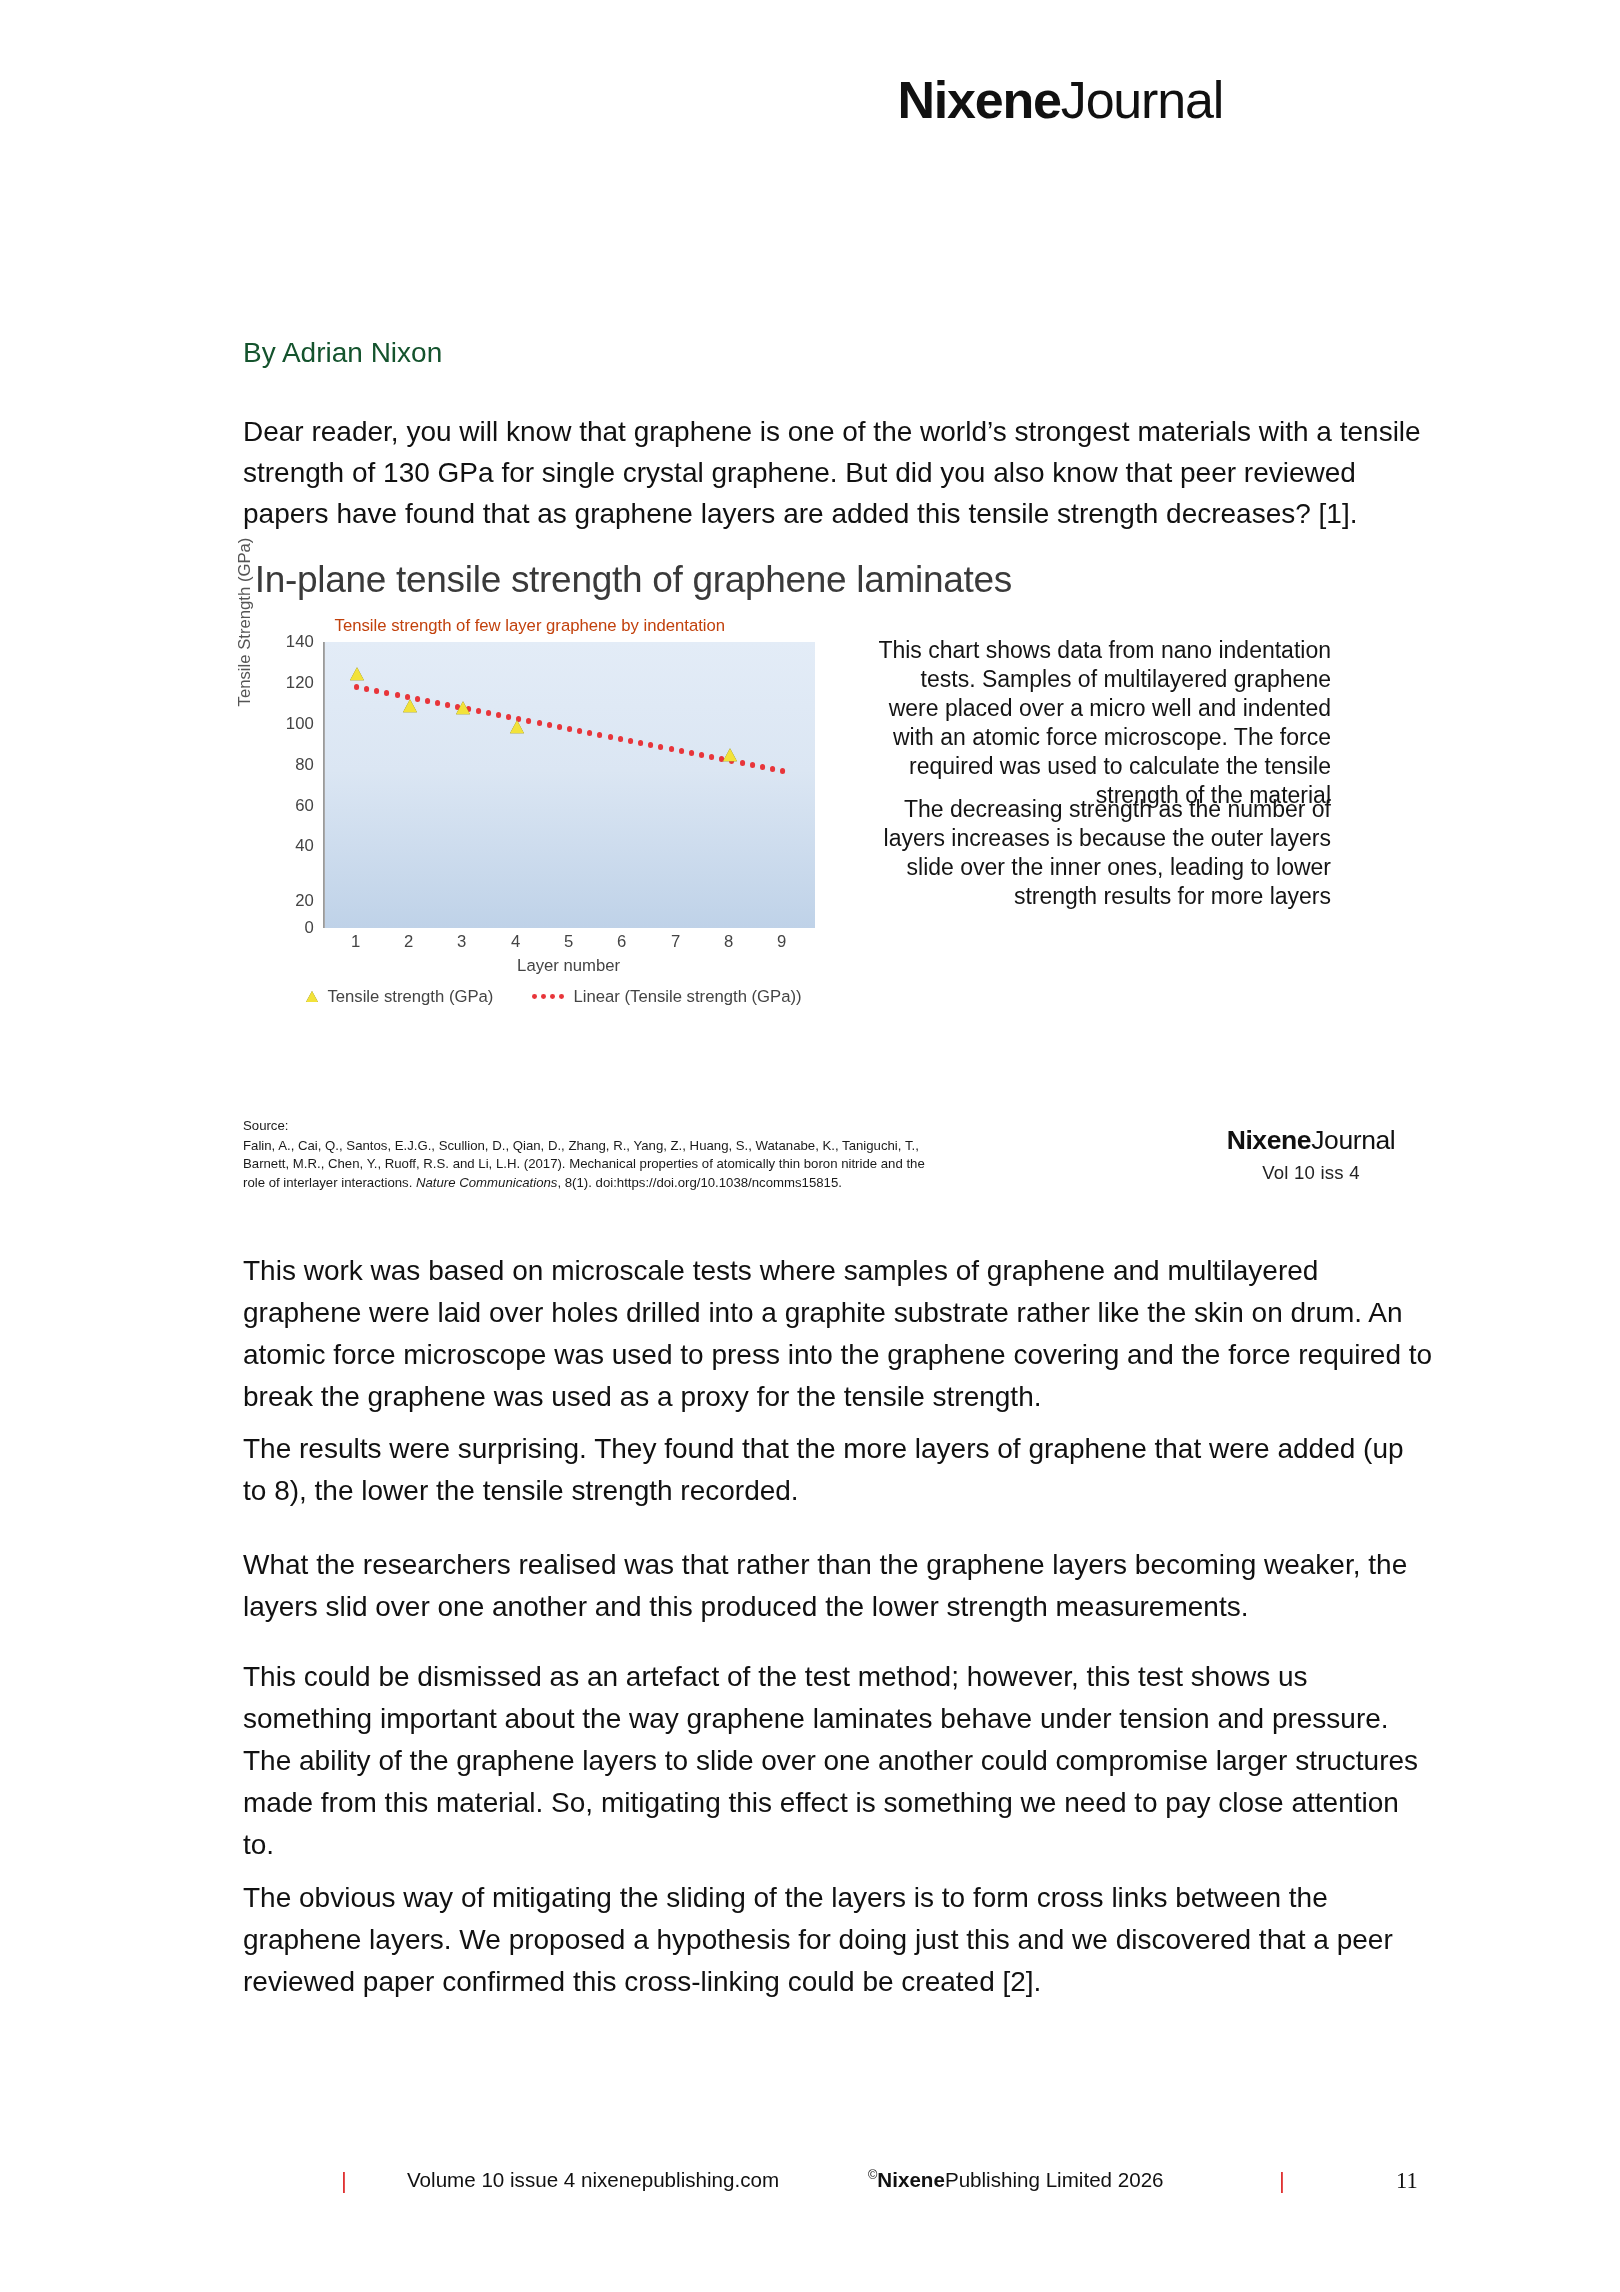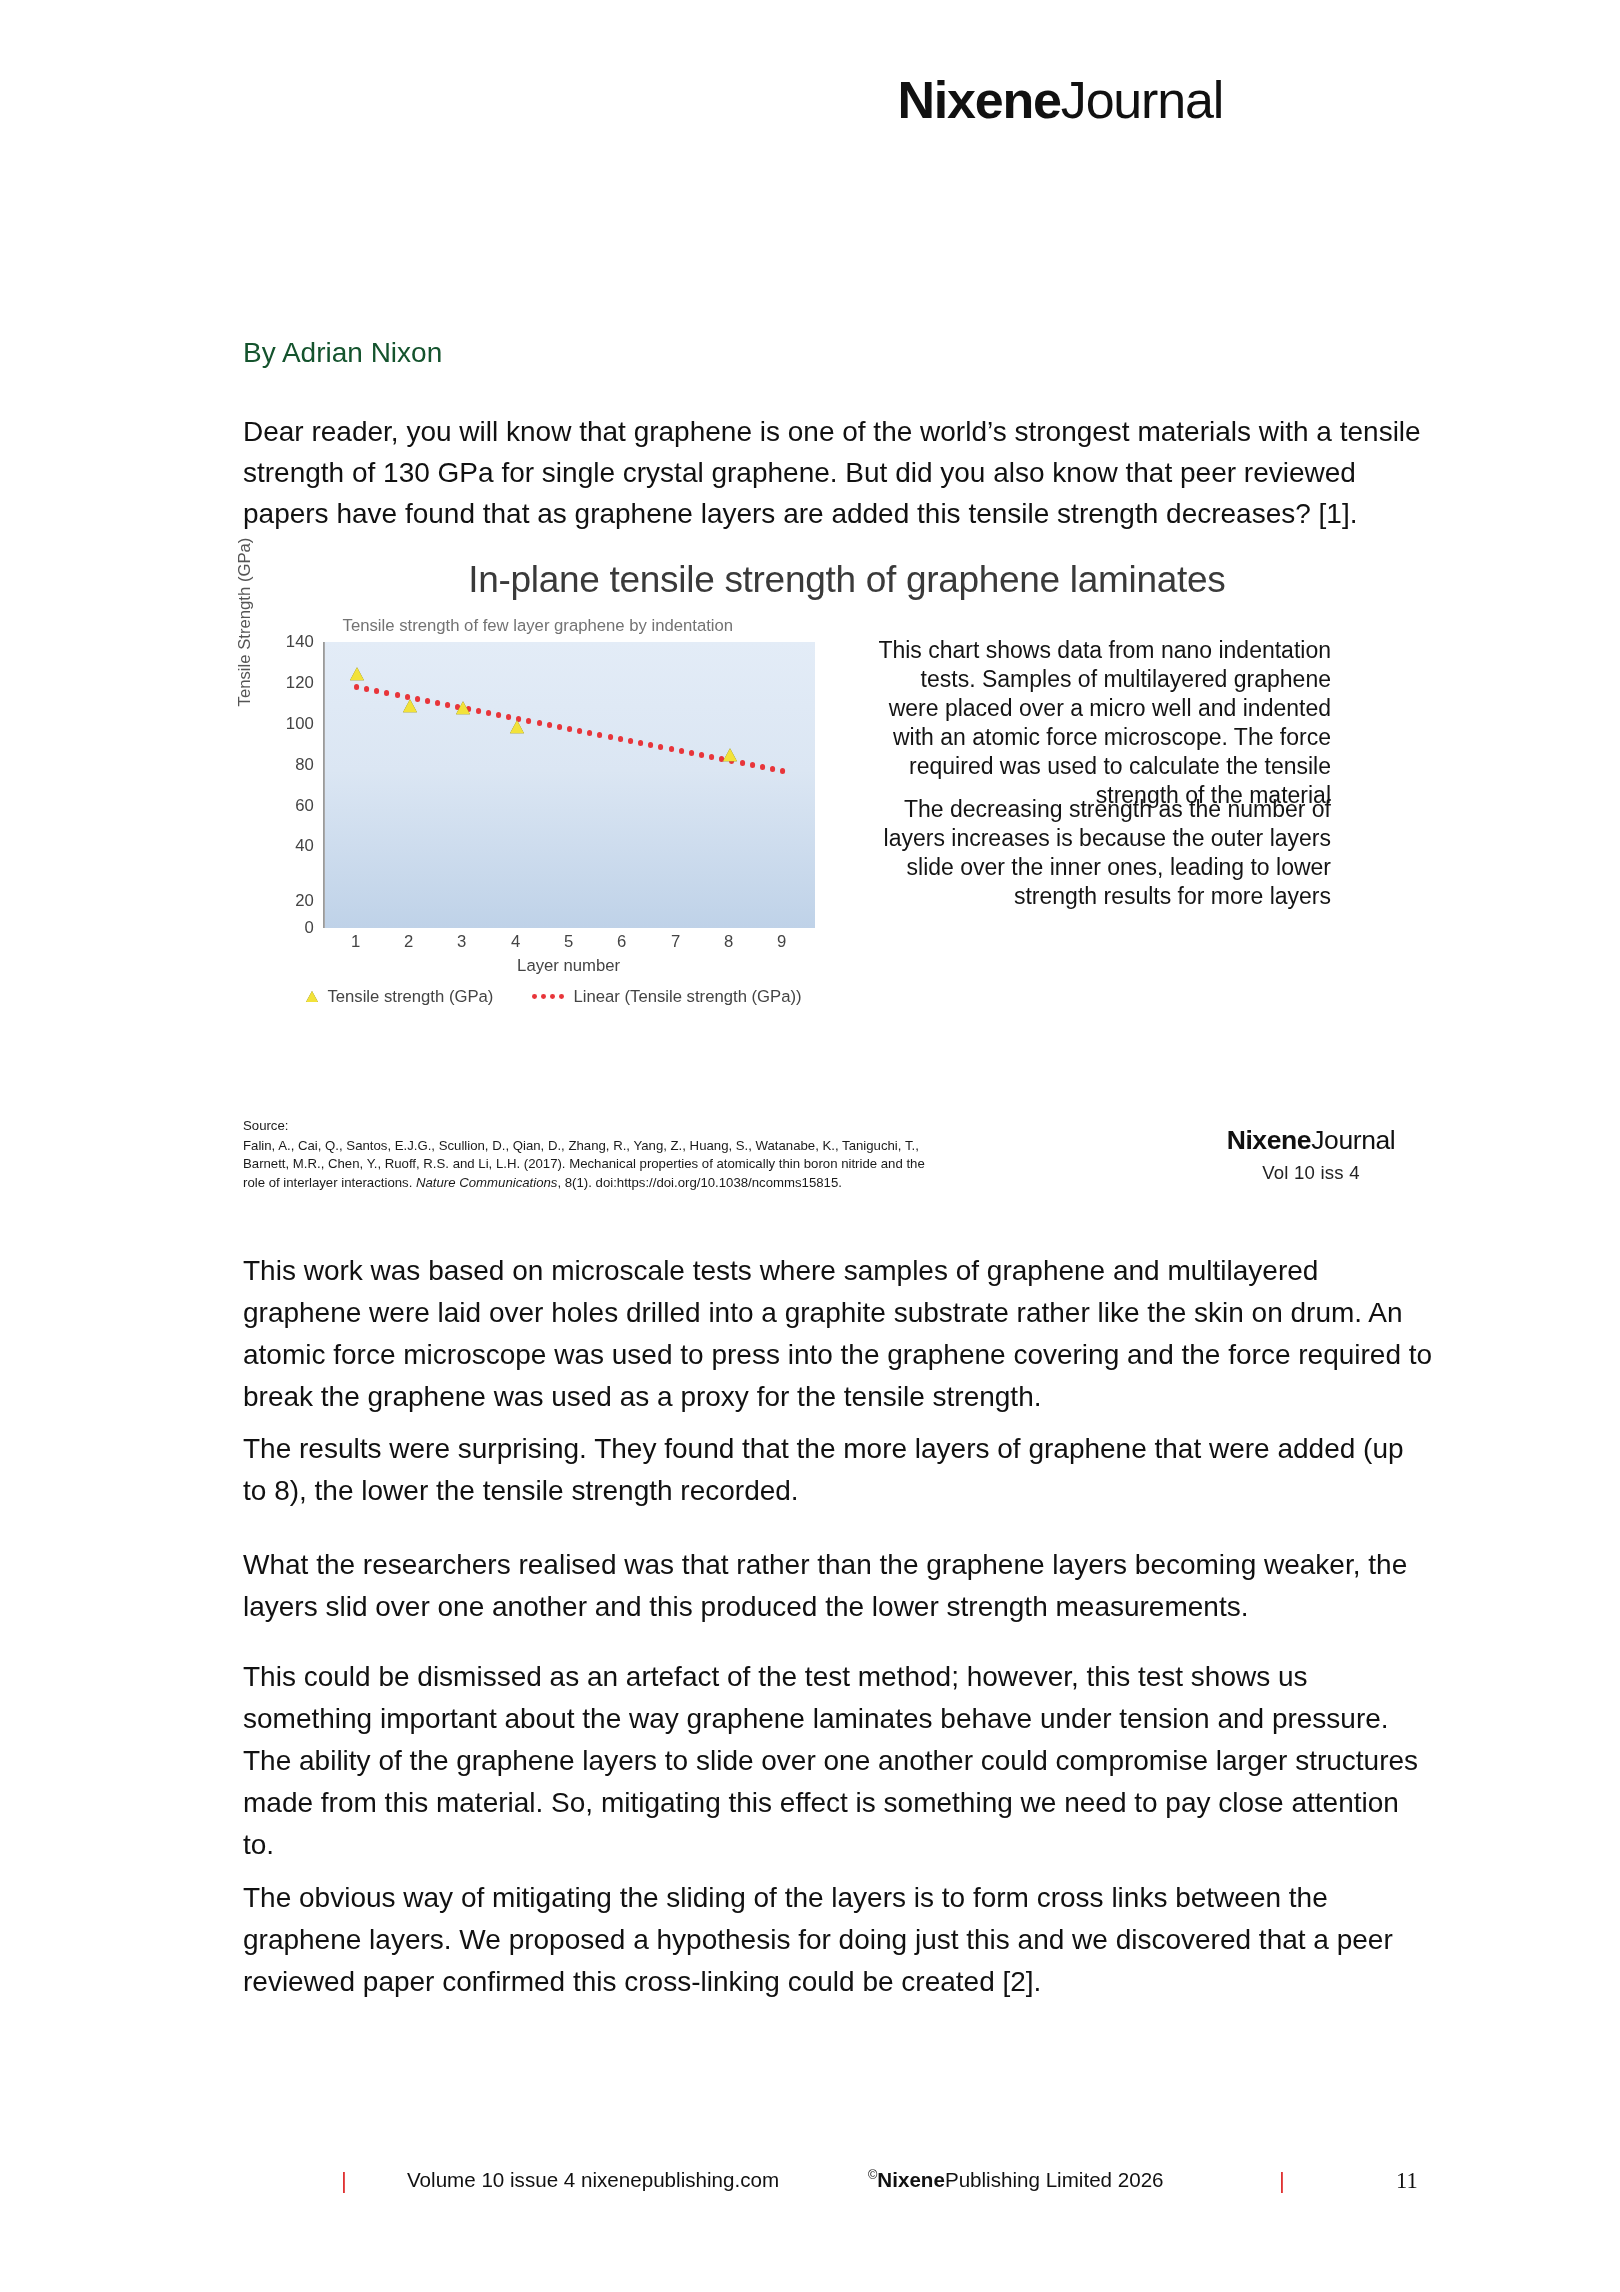--- a/index.html
+++ b/index.html
@@ -44,31 +44,31 @@
   .p4 { top:1656px; }
   .p5 { top:1877px; }
 
   
   .figure {
     position:absolute; left:243px; top:559px;
     width:1196px; height:667px;
   }
   .fig-title {
     font-size:37px; color:#3a3a3a; letter-spacing:-0.3px;
-    margin-left:11.8px; margin-bottom:5.9px;text-align:center;
+    margin-left:11.8px; margin-bottom:5.9px;
   }
   .fig-body { position:relative; height:549px; }
 
   .chart-wrap {
     position:absolute; left:19.6px; top:35px;
     width:588px; height:323px;
   }
   .chart-subtitle {
-    position:absolute; left:80px; top:-25.5px;
-    font-size:16.7px; color:#737373; white-space:nowrap;
+    position:absolute; left:72px; top:-25.5px;
+    font-size:16.7px; color:#c2410c; white-space:nowrap;
   }
   .ylabel {
     position:absolute; left:-27.4px; top:78px;
     width:196px;
     transform:rotate(-90deg); transform-origin:left top;
     font-size:16.7px; color:#555; text-align:center;
     white-space:nowrap;
   }
   .yticks {
     position:absolute; left:0px; top:0px; width:57px; height:286px;

